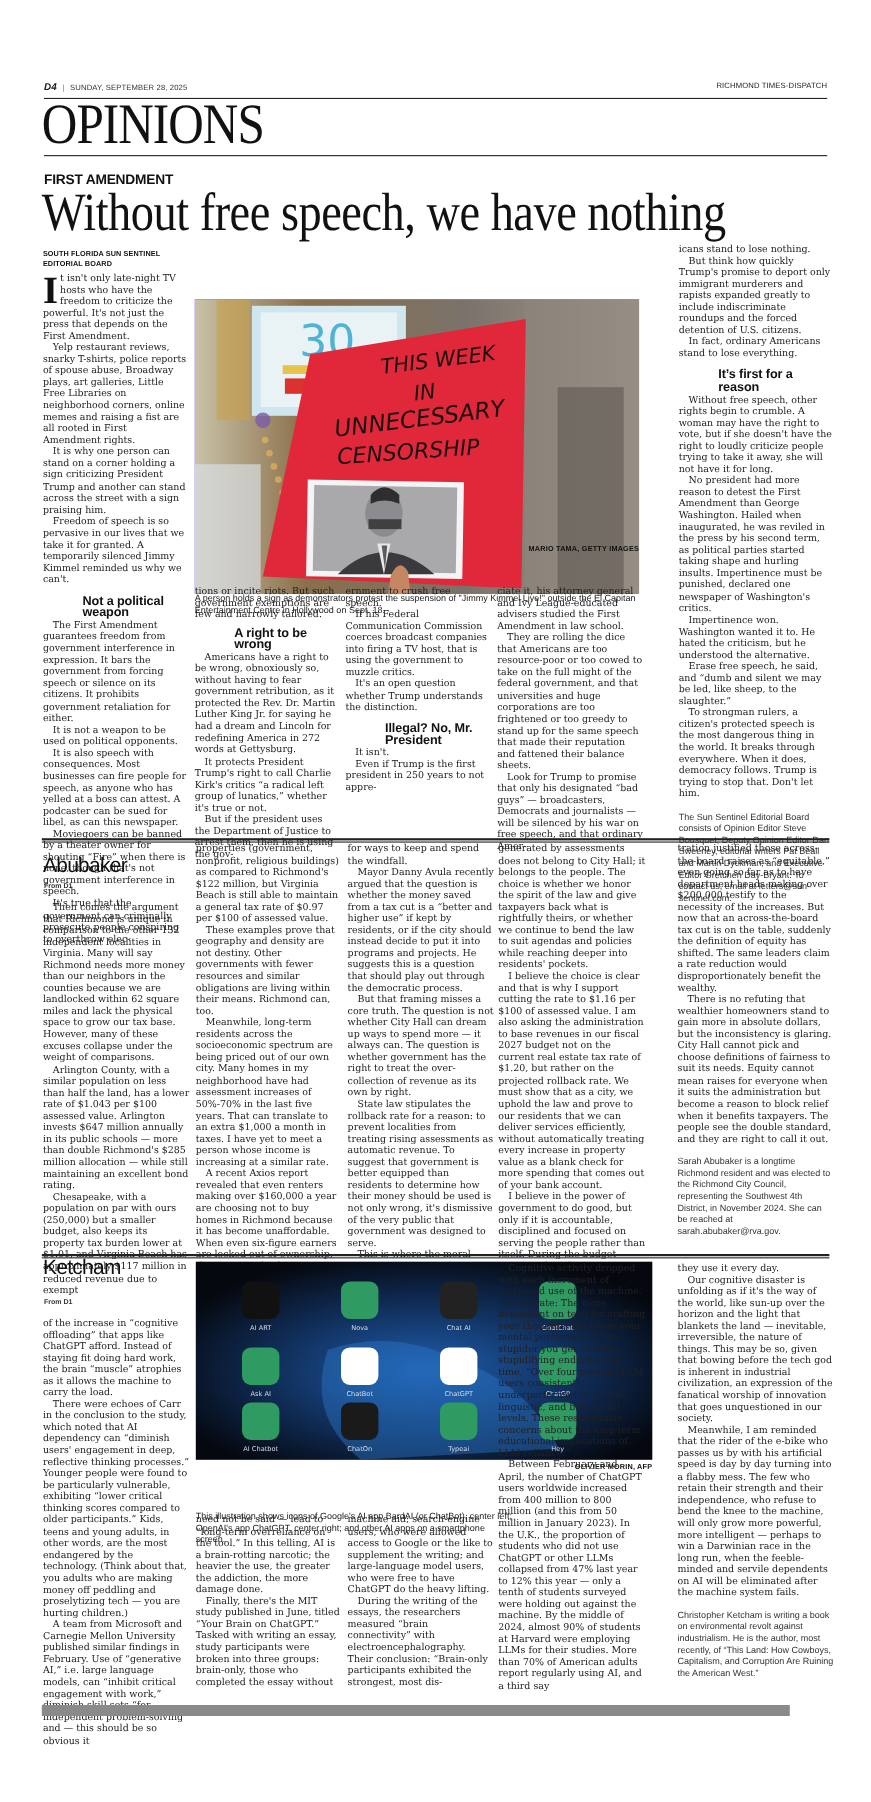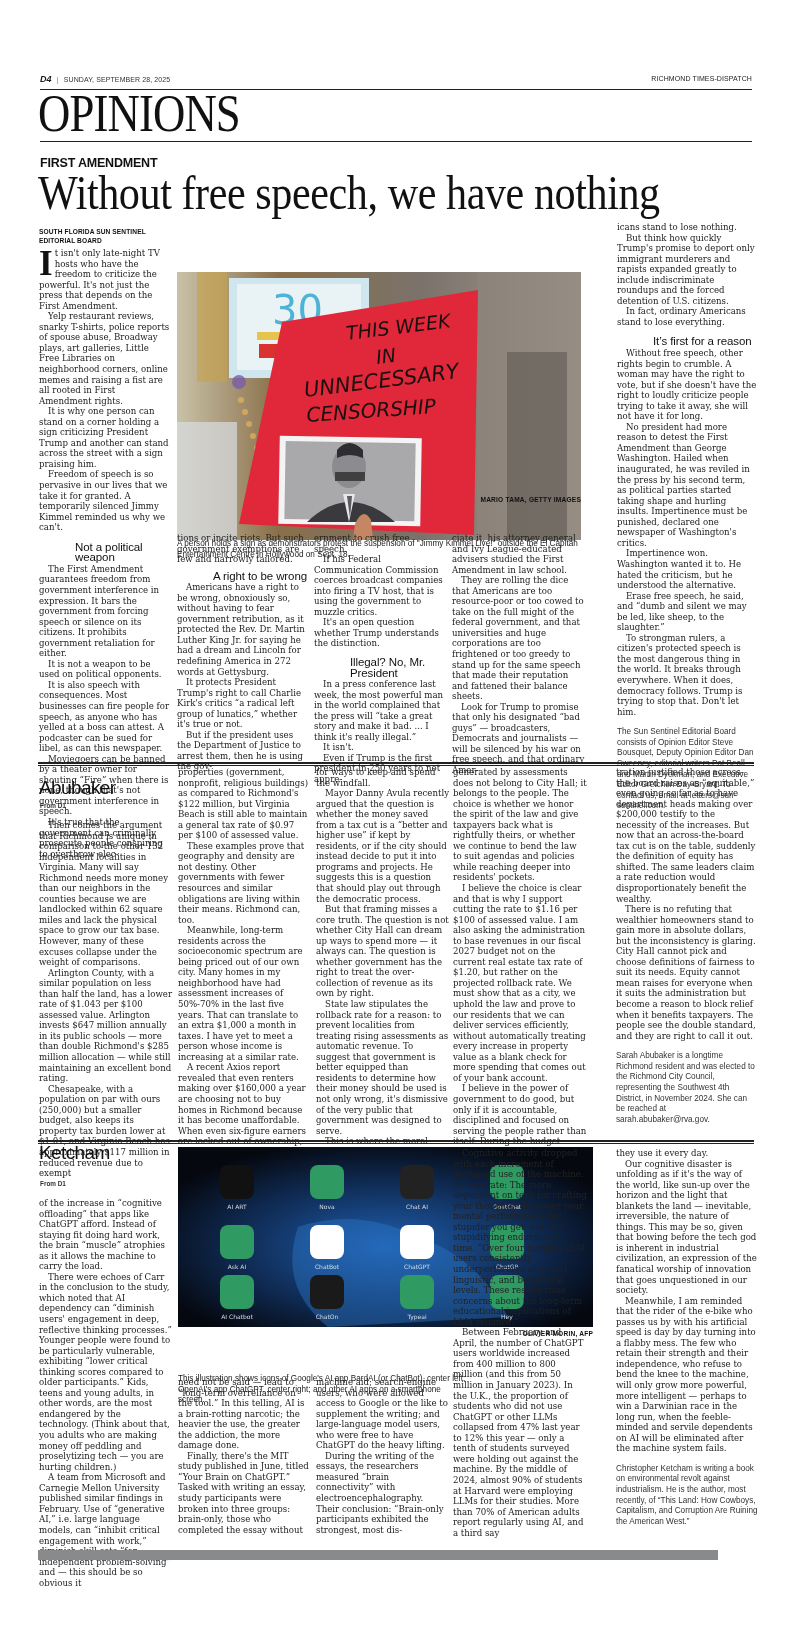--- a/index.html
+++ b/index.html
@@ -17,21 +17,21 @@
   .folio .pub { position: absolute; right: 0; top: 1px; color: #222; }
   .rule { left: 40px; right: 40px; background: #222; height: 1px; }
 
   .section-title { top: 88px; left: 38px; font-size: 52px; font-weight: normal; letter-spacing: -1px; transform: scaleX(0.86); transform-origin: left top; line-height: 1; color: #111; }
   .kicker { top: 156px; left: 40px; font-size: 12.5px; font-weight: bold; letter-spacing: -0.2px; color: #111; }
   .headline { top: 168px; left: 38px; font-size: 49px; line-height: 1; transform: scaleX(0.86); transform-origin: left top; color: #111; white-space: nowrap; letter-spacing: -0.5px; }
 
   .col { font-size: 8.6px; line-height: 10.55px; color: #222; }
   .col p { text-indent: 9px; }
   .col p.noind { text-indent: 0; }
-  .col h3 { font-family: "Liberation Sans", "DejaVu Sans", sans-serif; font-size: 11.5px; font-weight: normal; margin: 6px 0 1px; color: #111; letter-spacing: -0.1px; padding-left: 36px; }
+  .col h3 { font-family: "Liberation Sans", "DejaVu Sans", sans-serif; font-size: 11.5px; font-weight: bold; margin: 6px 0 1px; color: #111; letter-spacing: -0.1px; padding-left: 36px; }
   .col .bio { font-family: Liberation Sans, sans-serif; font-size: 8.2px; line-height: 10.6px; text-indent: 0; margin-top: 10px; color: #333; }
   .byline { font-family: "Liberation Sans", "DejaVu Sans", sans-serif; font-size: 6.6px; font-weight: bold; line-height: 9px; letter-spacing: 0.1px; color: #111; margin-bottom: 3px; }
   .dropcap { float: left; font-family: "Liberation Serif", serif; font-size: 35px; line-height: 28px; margin: 2px 2px 0 0; font-weight: bold; color: #111; }
 
   .photo1 { top: 226px; left: 177px; width: 404px; height: 268px; overflow: hidden; background: #8b5cf6; margin-top: 46px; }
   .credit { font-family: "Liberation Sans", sans-serif; font-size: 6.6px; font-weight: bold; color: #111; text-align: right; letter-spacing: 0.2px; }
   .caption { font-family: "Liberation Sans", "DejaVu Sans", sans-serif; font-size: 8.2px; line-height: 10.5px; color: #222; margin-top: 33px; }
 
   .dbl { left: 38px; right: 38px; height: 4px; border-top: 2px solid #222; border-bottom: 1px solid #222; }
   .story-head { font-family: "Liberation Sans", "DejaVu Sans", sans-serif; font-size: 19px; font-weight: normal; letter-spacing: -0.6px; color: #111; }
@@ -132,21 +132,20 @@
   <p>Americans have a right to be wrong, obnoxiously so, without having to fear government retribution, as it protected the Rev. Dr. Martin Luther King Jr. for saying he had a dream and Lincoln for redefining America in 272 words at Gettysburg.</p>
   <p>It protects President Trump's right to call Charlie Kirk's critics “a radical left group of lunatics,” whether it's true or not.</p>
   <p>But if the president uses the Department of Justice to arrest them, then he is using the gov-</p>
 </div>
 
 <div class="abs col serif" style="top:533px; left:314px; width:131px;">
   <p class="noind">ernment to crush free speech.</p>
   <p>If his Federal Communication Commission coerces broadcast companies into firing a TV host, that is using the government to muzzle critics.</p>
   <p>It's an open question whether Trump understands the distinction.</p>
   <h3 style="margin-top:8px;">Illegal? No, Mr. President</h3>
-  <p>In a press conference last week, the most powerful man in the world complained that the press will “take a great story and make it bad. ... I think it's really illegal.”</p>
   <p>It isn't.</p>
   <p>Even if Trump is the first president in 250 years to not appre-</p>
 </div>
 
 <div class="abs col serif" style="top:533px; left:452px; width:134px;">
   <p class="noind">ciate it, his attorney general and Ivy League-educated advisers studied the First Amendment in law school.</p>
   <p>They are rolling the dice that Americans are too resource-poor or too cowed to take on the full might of the federal government, and that universities and huge corporations are too frightened or too greedy to stand up for the same speech that made their reputation and fattened their balance sheets.</p>
   <p>Look for Trump to promise that only his designated “bad guys” — broadcasters, Democrats and journalists — will be silenced by his war on free speech, and that ordinary Amer-</p>
 </div>
 

